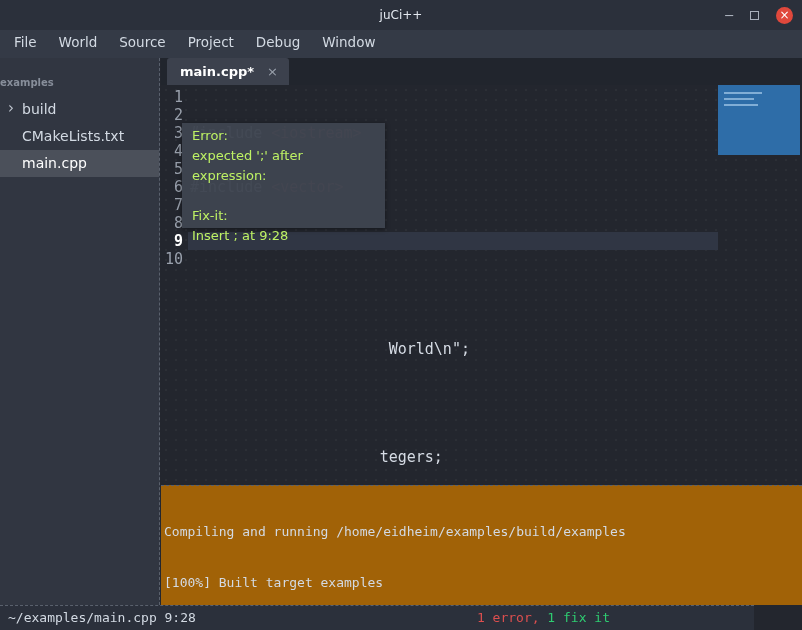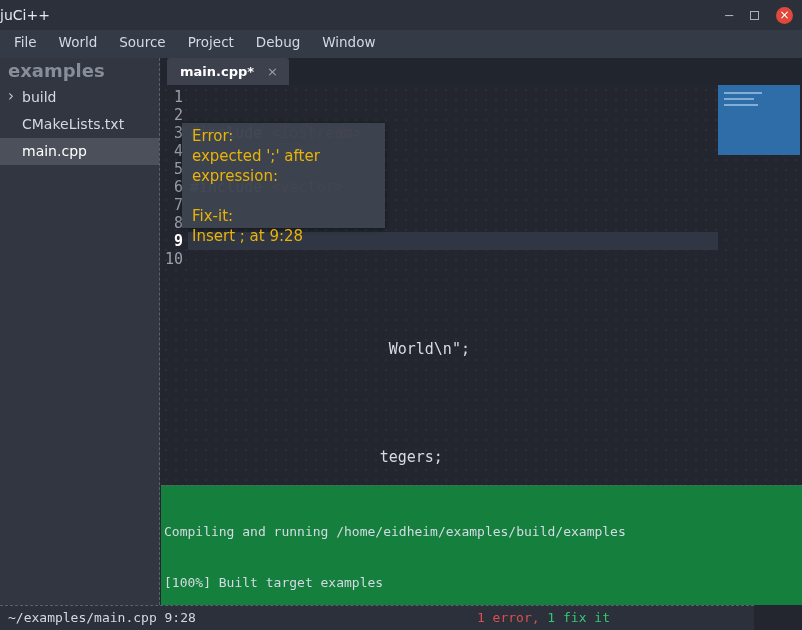--- a/index.html
+++ b/index.html
@@ -1,34 +1,34 @@
 <!DOCTYPE html>
 <html><head>
 <meta charset="utf-8">
 <style>
   * { box-sizing: border-box; margin: 0; padding: 0; }
   html,body { width:802px; height:630px; background:#23262e; font-family:"DejaVu Sans","Liberation Sans",sans-serif; overflow:hidden; }
   .window { position:relative; width:802px; height:630px; background:#23262e; }
 
   
   .titlebar { position:absolute; left:0; top:0; width:802px; height:30px; background:#2b303b; }
-  .title { position:absolute; left:0; right:0; top:0; height:30px; line-height:30px; color:#e4e9f0; font-size:14px; }
+  .title { position:absolute; left:0; right:0; top:0; height:30px; line-height:30px; text-align:center; color:#e4e9f0; font-size:12px; }
   .controls { position:absolute; right:9px; top:0; height:30px; display:flex; align-items:center; gap:17px; }
   .ctl { color:#a9b0bb; font-size:13px; line-height:1; }
   .max-box { display:inline-block; width:9px; height:9px; border:1.5px solid #a9b0bb; }
   .close-btn { width:17px; height:17px; border-radius:50%; background:#e0483c; display:flex; align-items:center; justify-content:center; }
   .close-btn span { color:#fff; font-size:12px; line-height:1; }
 
   
   .menubar { position:absolute; left:0; top:30px; width:802px; height:28px; background:#343a46; display:flex; align-items:flex-start; padding-left:6px; }
   .menu-item { color:#d3dae3; font-size:13.5px; padding:4px 8px; margin-right:6px; }
 
   
   .sidebar { position:absolute; left:0; top:58px; width:160px; height:547px; background:#313641; border-right:1px dashed #5a616d; }
-  .sidebar-header { height:26px; line-height:26px; padding-left:8px; color:#878e9a; font-size:18px; font-weight:bold; }
+  .sidebar-header { height:26px; line-height:26px; padding-left:0; color:#878e9a; font-size:10px; font-weight:bold;margin-top:12px; }
   .tree-item { position:relative; height:27px; line-height:27px; padding-left:22px; color:#d3dae3; font-size:14px; white-space:nowrap; }
   .tree-item .chevron { position:absolute; left:8px; top:-1px; color:#c2c8d2; font-size:15px; }
   .tree-item.selected { background:#4b505a; color:#ffffff; }
 
   
   .tabbar { position:absolute; left:161px; top:58px; width:641px; height:27px; background:#21252d; }
   .tab { position:absolute; left:6px; top:0; height:27px; background:#3c414d; display:flex; align-items:center; padding:0 11px 0 13px; border-radius:3px 3px 0 0; }
   .tab-label { color:#ffffff; font-size:13px; font-weight:bold; }
   .tab-close { margin-left:13px; color:#9aa1ac; font-size:13px; }
 
@@ -45,36 +45,36 @@
   .code .line { height:18px; }
   .red { color:#cb655e; }
   .blue { color:#8fb0d8; }
   .indent22 { margin-left:22ch; }
   .indent21 { margin-left:21ch; }
   .bracket { background:#414d63; outline:1px solid #6d86ac; color:#e9edf3; }
   .arg { color:#9cc1e8; }
   .cursor { display:inline-block; width:2px; height:15px; background:#eef2f7; margin-left:1px; vertical-align:middle; }
 
   
-  .tooltip { position:absolute; background:rgba(62,68,80,0.97); color:#eab308;
-             font-family:"DejaVu Sans","Liberation Sans",sans-serif; font-size:15px;
+  .tooltip { position:absolute; background:rgba(62,68,80,0.97); color:#bef264;
+             font-family:"DejaVu Sans","Liberation Sans",sans-serif; font-size:13px;
              box-shadow:0 1px 5px rgba(0,0,0,0.45); }
   .tt-error { left:21px; top:38px; width:203px; height:105px; padding:3px 10px; line-height:20px; }
   .tt-error .gap { margin-top:20px; }
   .tt-type { left:263px; top:124px; height:22px; padding:3px 9px; line-height:16px; white-space:nowrap; }
 
   
   .minimap { position:absolute; left:557px; top:0; width:82px; height:70px; background:#2e6da8; }
   .mm-line { position:absolute; height:2px; background:rgba(185,218,245,0.6); }
   .mm-1 { left:6px; top:7px;  width:38px; }
   .mm-2 { left:6px; top:13px; width:30px; }
   .mm-3 { left:6px; top:19px; width:34px; }
 
   
-  .terminal { position:absolute; left:161px; top:485px; width:641px; height:120px; background:#15803d;
+  .terminal { position:absolute; left:161px; top:485px; width:641px; height:120px; background:#a16207;
               border-top:1px dashed #5a616d; color:#d3dae3;
               font-family:"DejaVu Sans Mono","Liberation Mono",monospace; font-size:13px; line-height:17px;
               padding:3px 0 0 3px; white-space:pre; }
 
   
   .statusbar { position:absolute; left:0; top:605px; width:754px; height:25px; background:#2b303b;
                border-top:1px dashed #5a616d; font-family:"DejaVu Sans Mono","Liberation Mono",monospace;
                font-size:13px; color:#d3dae3; white-space:pre; }
   .status-left { position:absolute; left:8px; top:0; line-height:23px; }
   .status-right { position:absolute; right:144px; top:0; line-height:23px; }

